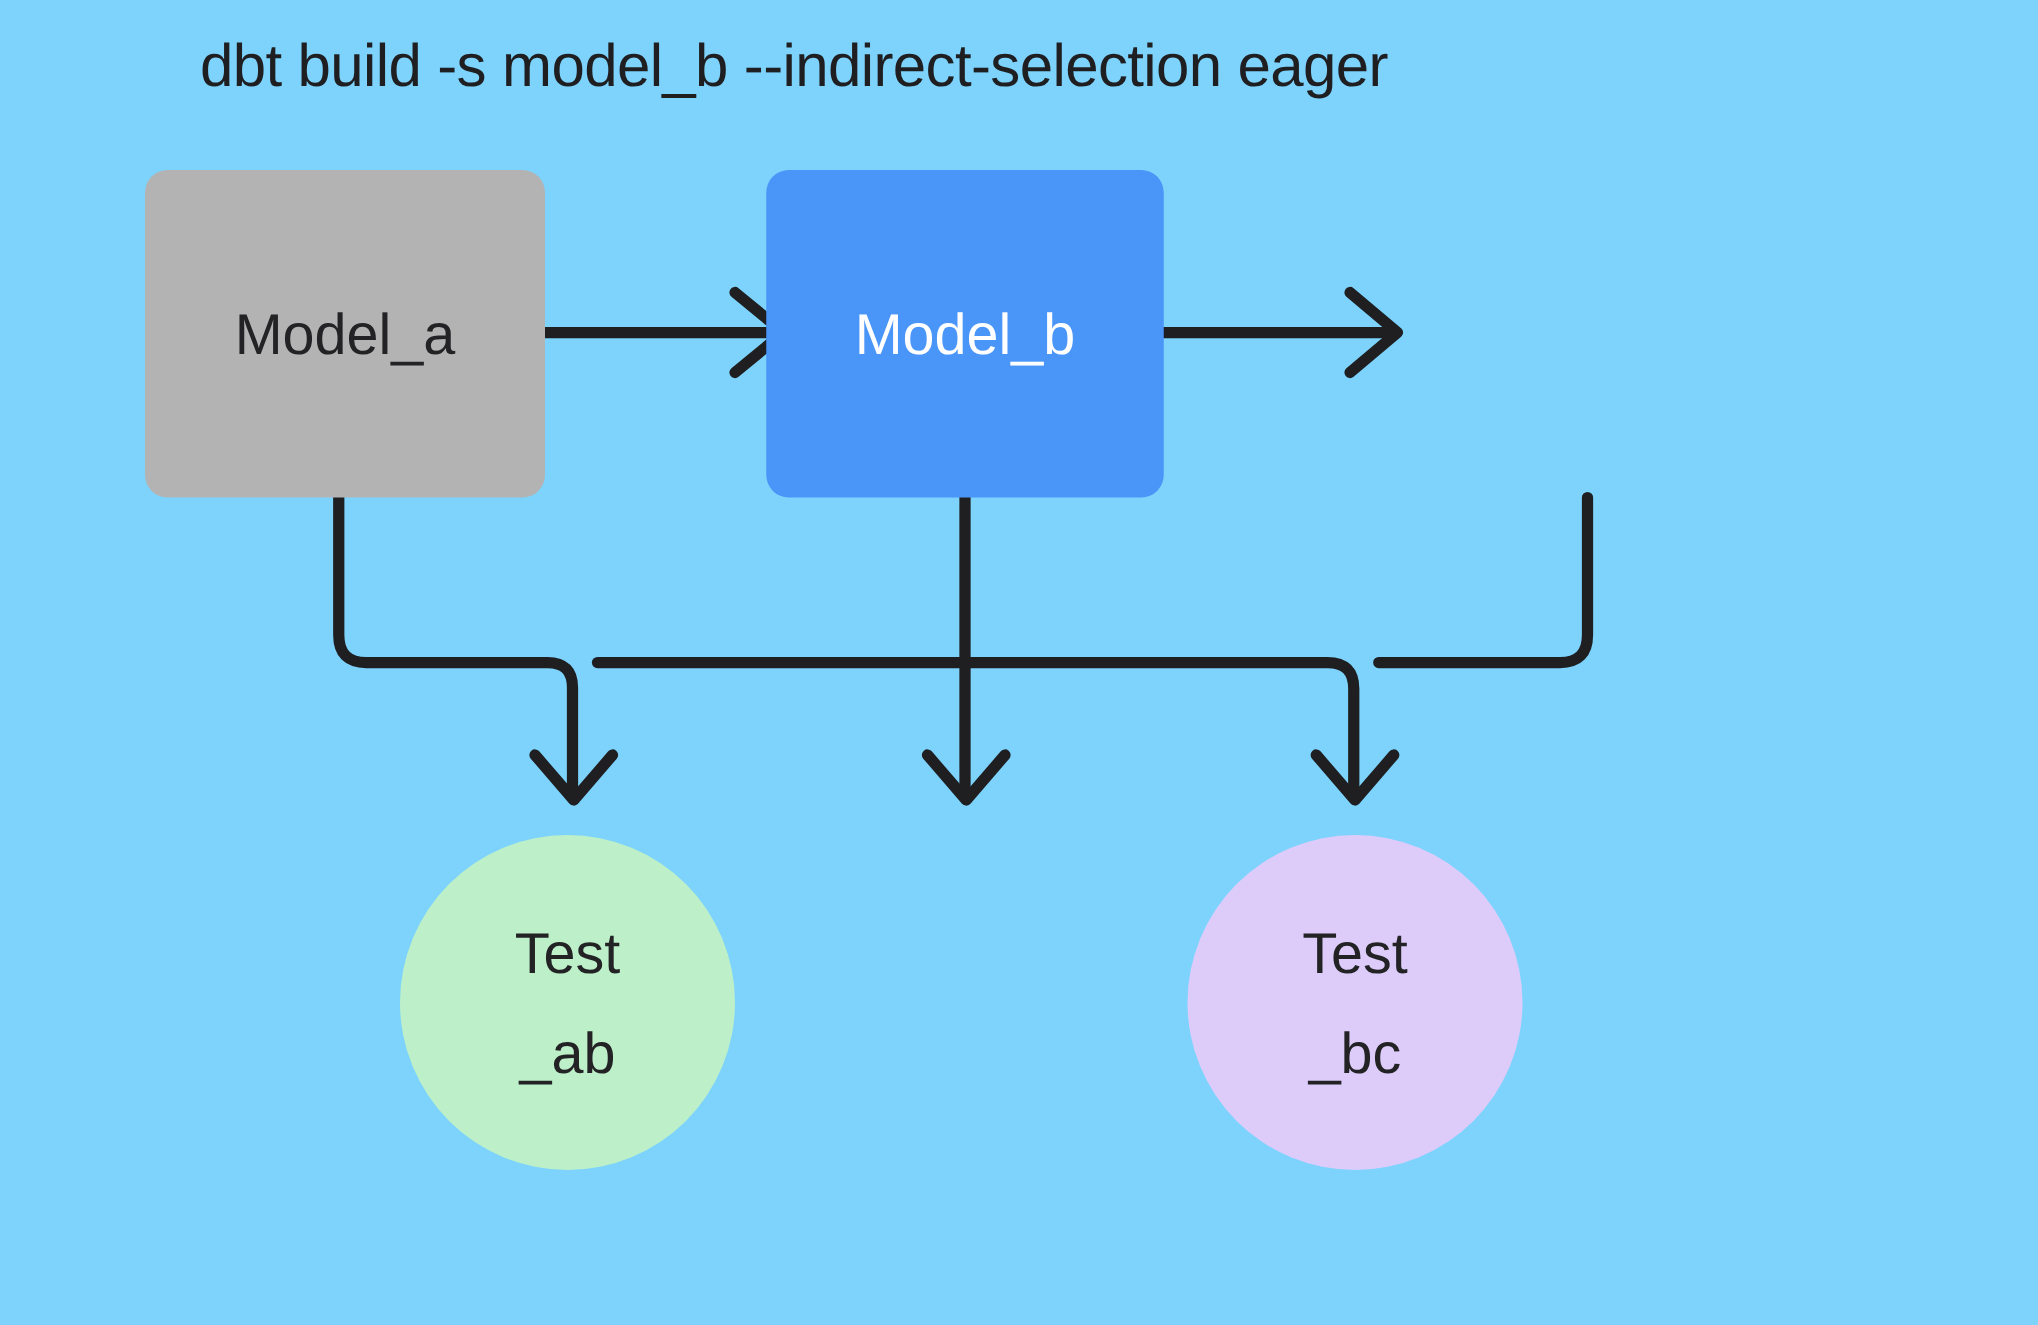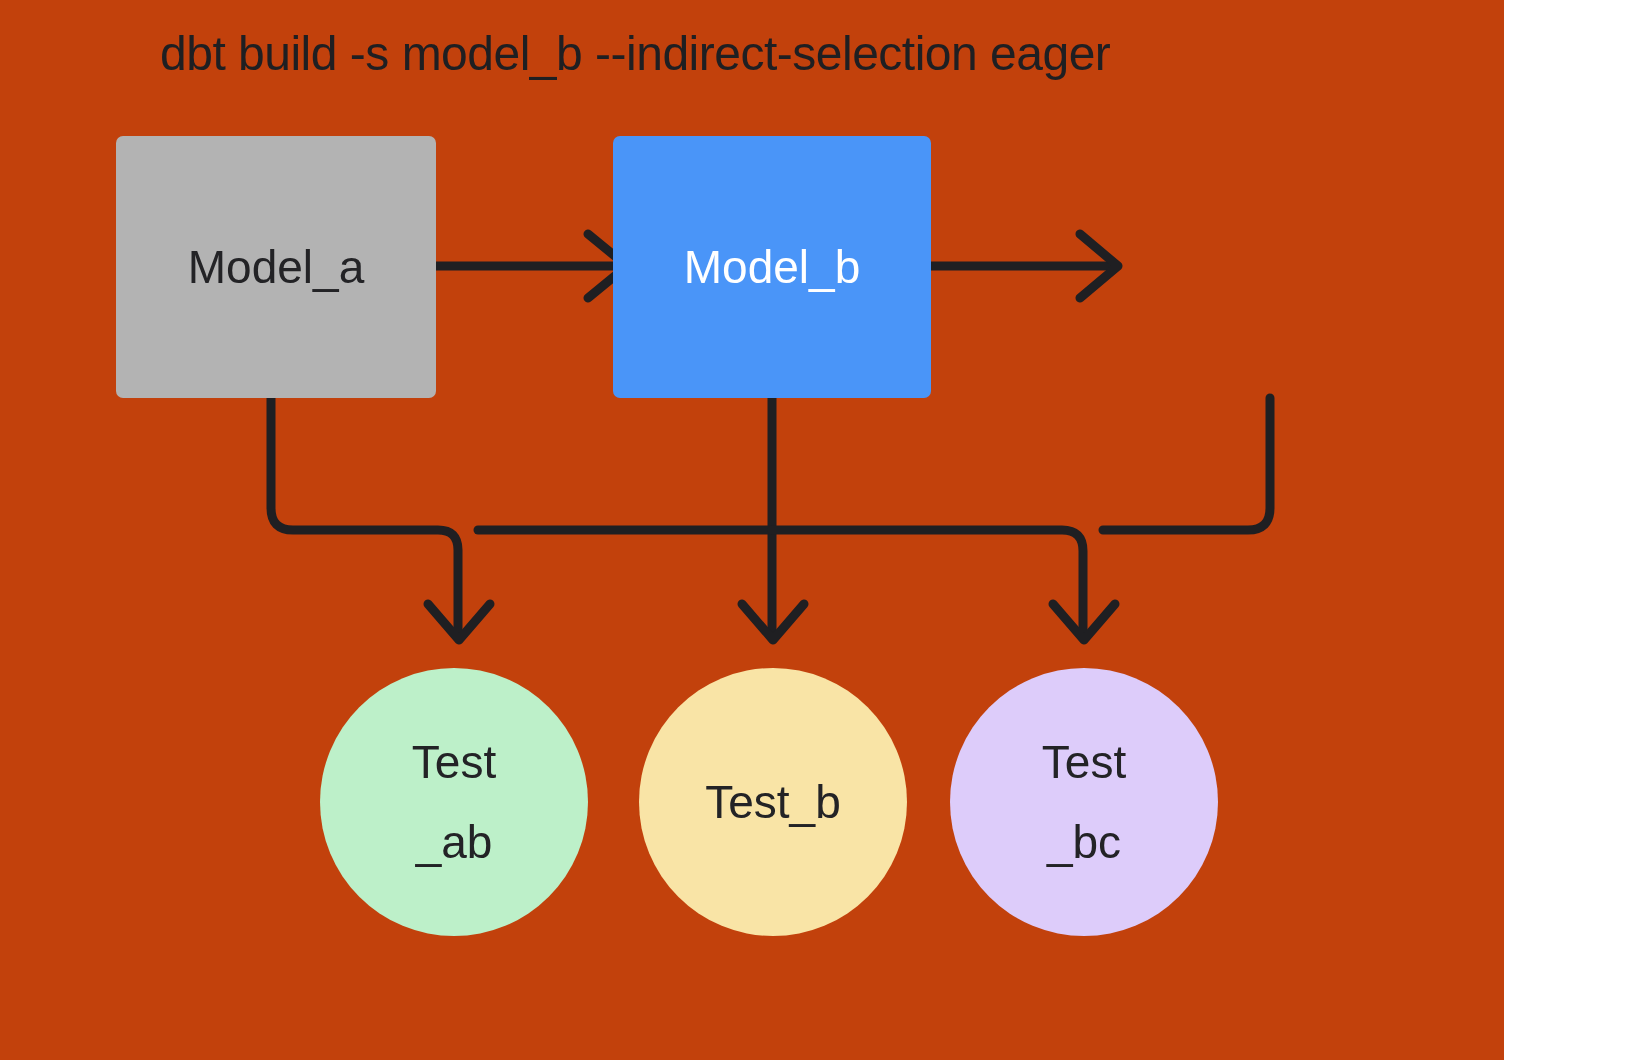--- a/index.html
+++ b/index.html
@@ -8,23 +8,23 @@
     background: #ffffff;
   }
   body {
     font-family: "Liberation Sans", sans-serif;
     width: 1630px;
     height: 1060px;
     overflow: hidden;
   }
   #diagram-root {
     position: relative;
-    width: 1504px;
+    width: 1630px;
     height: 1060px;
-    background: #c2410c;
+    background: #7dd3fc;
   }
   .diagram-title {
     position: absolute;
     left: 160px;
     top: 26px;
     font-size: 48px;
     color: #1f1f22;
     letter-spacing: -0.5px;
     white-space: nowrap;
     font-family: "Liberation Sans", sans-serif;
@@ -32,21 +32,21 @@
   svg.edges {
     position: absolute;
     left: 0;
     top: 0;
     width: 1630px;
     height: 1060px;
     pointer-events: none;
   }
   .node-box {
     position: absolute;
-    border-radius: 7px;
+    border-radius: 18px;
     display: flex;
     align-items: center;
     justify-content: center;
     box-sizing: border-box;
   }
   .node-box .node-label {
     font-size: 46px;
     line-height: 1.05;
     text-align: center;
     font-family: "Liberation Sans", sans-serif;
@@ -121,22 +121,19 @@
   <div class="node-box" id="node-model_b" style="left:613px; top:136px; width:318px; height:262px; background:#4a95f8;">
     <span class="node-label" style="color:#ffffff;">Model_b</span>
   </div>
 
 
   <div class="node-circle" id="node-test_ab" style="left:320px; top:668px; width:268px; height:268px; background:#bdf0c9;">
     <span class="node-label">Test
 _ab</span>
   </div>
 
-  <div class="node-circle" id="node-test_b" style="left:639px; top:668px; width:268px; height:268px; background:#f9e4a6;">
-    <span class="node-label">Test_b</span>
-  </div>
 
   <div class="node-circle" id="node-test_bc" style="left:950px; top:668px; width:268px; height:268px; background:#ddccfa;">
     <span class="node-label">Test
 _bc</span>
   </div>
 
 </div>
 
 </body></html>

